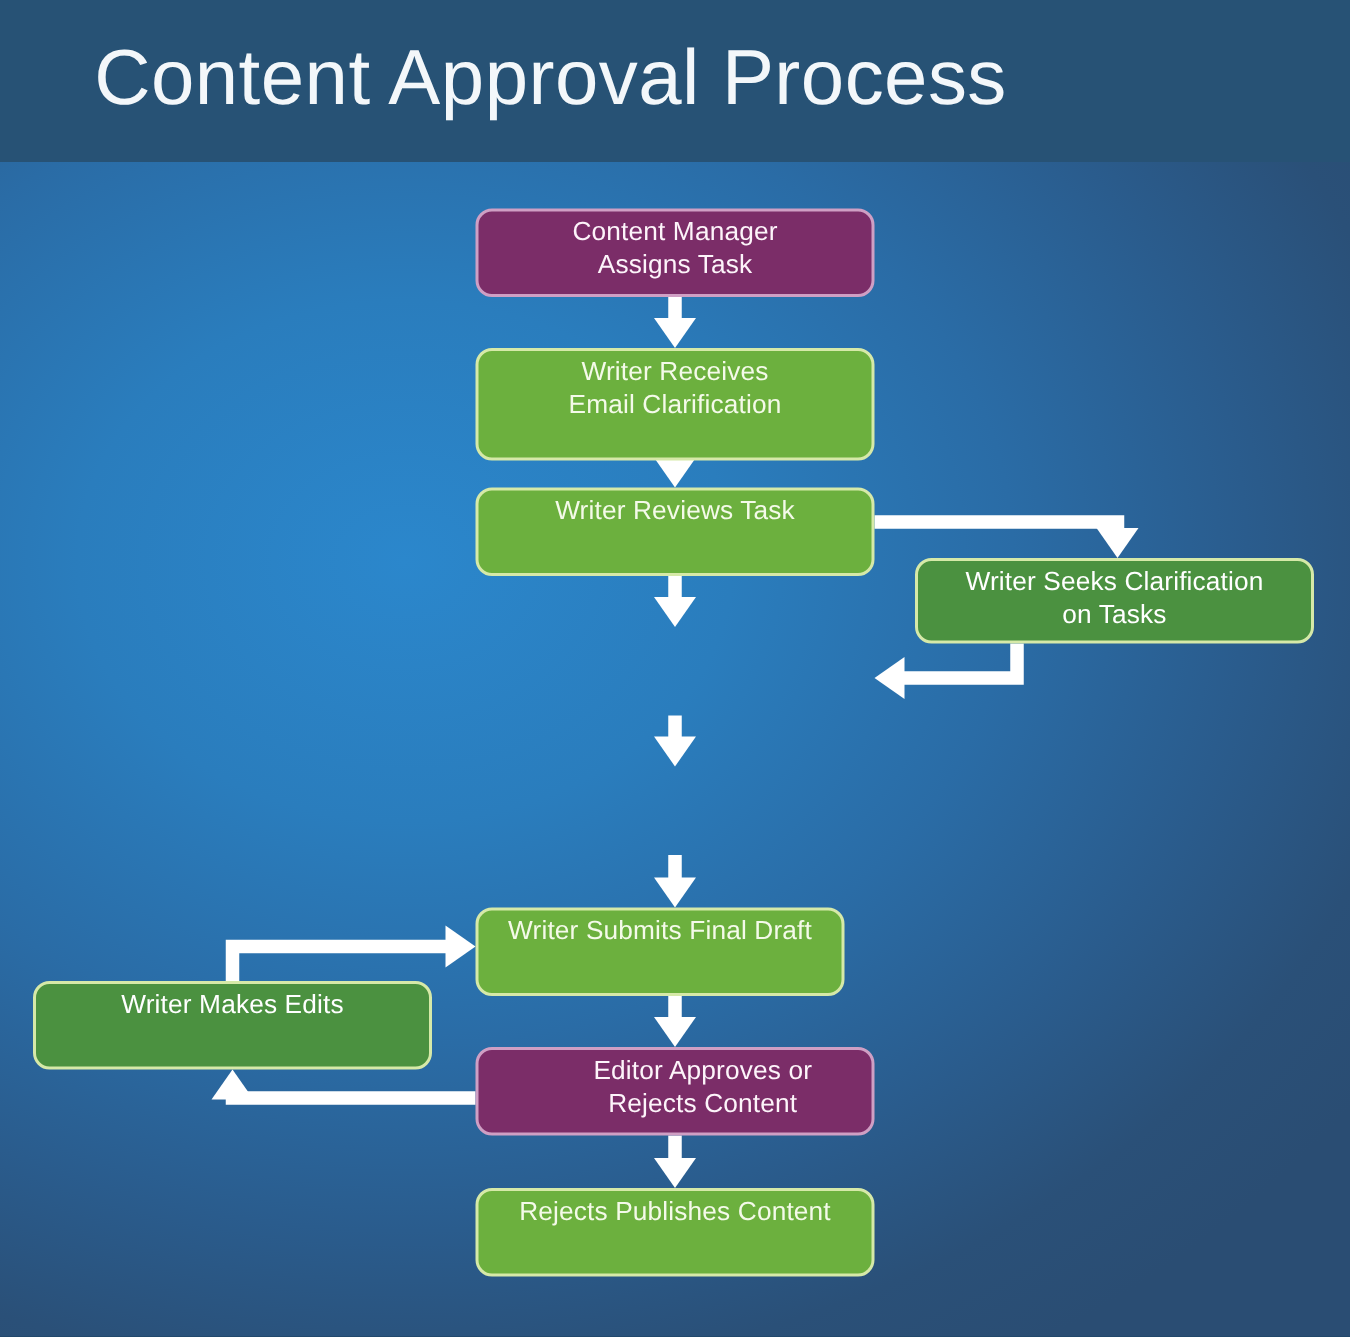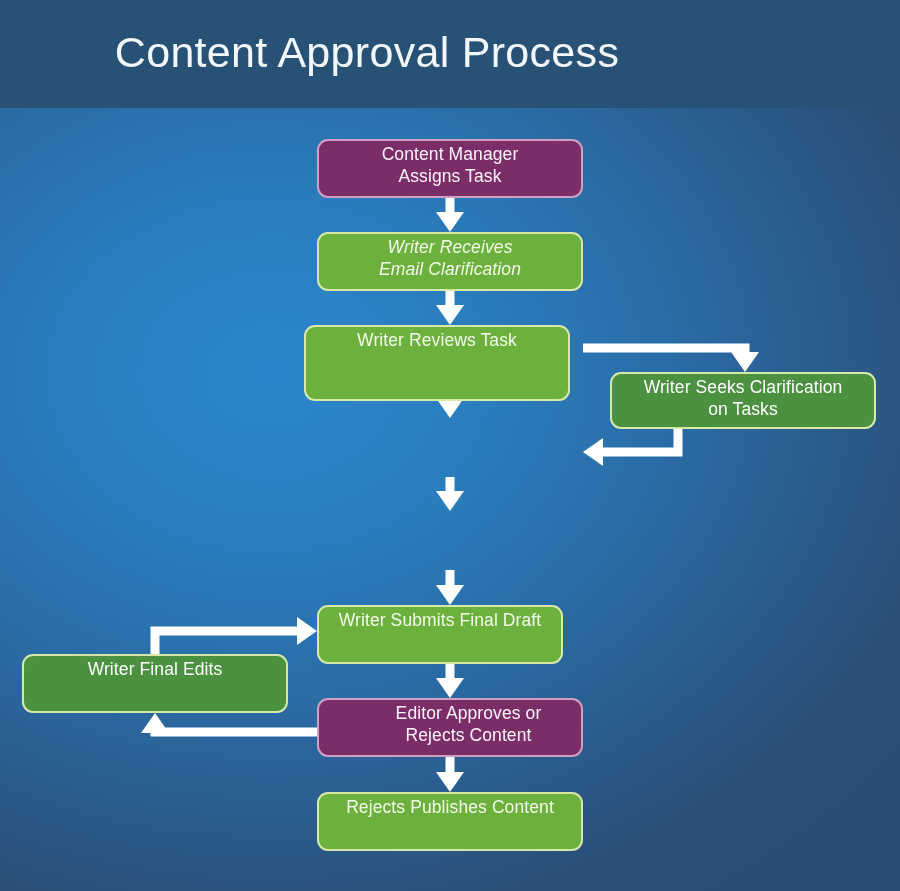--- a/index.html
+++ b/index.html
@@ -29,21 +29,21 @@
     background-color: #275275;
     z-index: 5;
   }
   #header-title {
     position: absolute;
     left: 0;
     top: 22px;
     width: 734px;
     text-align: center;
     color: #f3f7fa;
-    font-size: 43px;
+    font-size: 52px;
     font-weight: 400;
     letter-spacing: 0.3px;
     line-height: 60px;
     white-space: nowrap;
   }
 
   
   .node {
     position: absolute;
     box-sizing: border-box;
@@ -152,40 +152,40 @@
     <g>
       <path class="wire" d="M450,757 L450,777"></path>
       <polygon class="head" points="450,792 436,772 464,772"></polygon>
     </g>
   </svg>
 
   <div class="node purple" style="left:317px; top:139px; width:266px; height:59px;">
     <span class="label"><span>Content Manager</span><br><span>Assigns Task</span></span>
   </div>
 
-  <div class="node green" style="left:317px; top:232px; width:266px; height:59px;font-style:italic;">
+  <div class="node green" style="left:317px; top:232px; width:266px; height:75px;">
     <span class="label"><span>Writer Receives</span><br><span>Email Clarification</span></span>
   </div>
 
-  <div class="node green" style="left:304px; top:325px; width:266px; height:76px;">
+  <div class="node green" style="left:317px; top:325px; width:266px; height:59px;">
     <span class="label">Writer Reviews Task</span>
   </div>
 
   <div class="node dgreen" style="left:610px; top:372px; width:266px; height:57px;">
     <span class="label"><span>Writer Seeks Clarification</span><br><span>on Tasks</span></span>
   </div>
 
 
 
   <div class="node green" style="left:317px; top:605px; width:246px; height:59px;">
     <span class="label">Writer Submits Final Draft</span>
   </div>
 
   <div class="node dgreen" style="left:22px; top:654px; width:266px; height:59px;">
-    <span class="label">Writer Final Edits</span>
+    <span class="label">Writer Makes Edits</span>
   </div>
 
   <div class="node purple" style="left:317px; top:698px; width:266px; height:59px;padding-left:47px;">
     <span class="label"><span>Editor Approves or</span><br><span>Rejects Content</span></span>
   </div>
 
   <div class="node green" style="left:317px; top:792px; width:266px; height:59px;">
     <span class="label">Rejects Publishes Content</span>
   </div>
 

